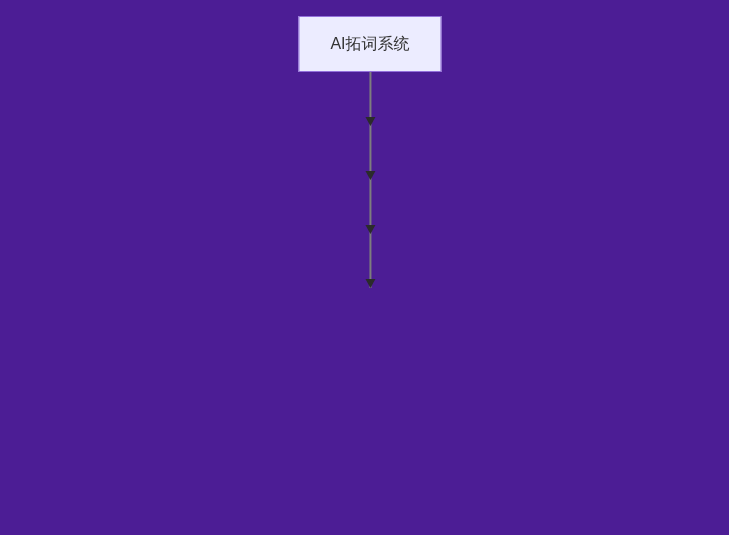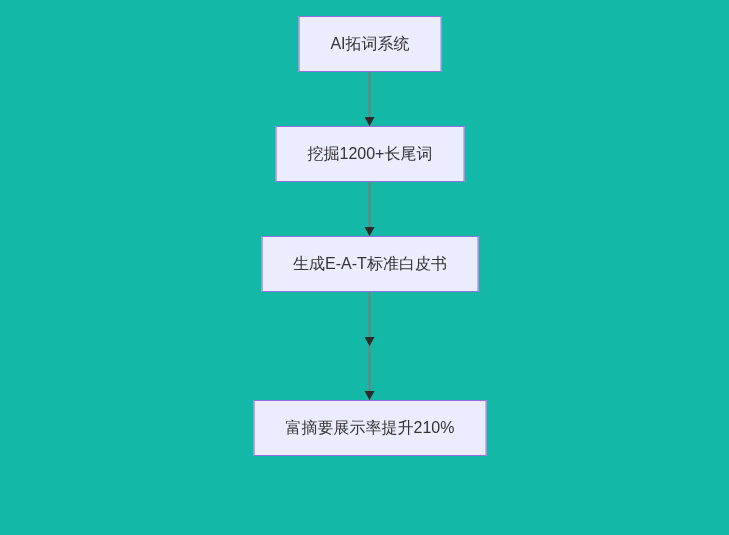--- a/index.html
+++ b/index.html
@@ -5,21 +5,21 @@
   html, body {
     margin: 0;
     padding: 0;
     background: #f8f8f8;
     font-family: "Liberation Sans", "DejaVu Sans", sans-serif;
   }
   .canvas {
     position: relative;
     width: 729px;
     height: 535px;
-    background: #14b8a6;
+    background: #4c1d95;
     overflow: hidden;
   }
   .flow {
     position: absolute;
     left: 370px;
     top: 16px;
     transform: translateX(-50%);
     display: flex;
     flex-direction: column;
     align-items: center;
@@ -58,33 +58,30 @@
 
 <div class="canvas">
   <div class="flow">
 
     <div class="node">AI拓词系统</div>
 
     <div class="edge">
       <span class="head"></span>
     </div>
 
-    <div class="node">挖掘1200+长尾词</div>
-
-    <div class="edge">
-      <span class="head"></span>
-    </div>
-
-    <div class="node">生成E-A-T标准白皮书</div>
 
     <div class="edge">
       <span class="head"></span>
     </div>
 
 
     <div class="edge">
       <span class="head"></span>
     </div>
 
-    <div class="node">富摘要展示率提升210%</div>
+
+    <div class="edge">
+      <span class="head"></span>
+    </div>
+
 
   </div>
 </div>
 
 </body></html>

